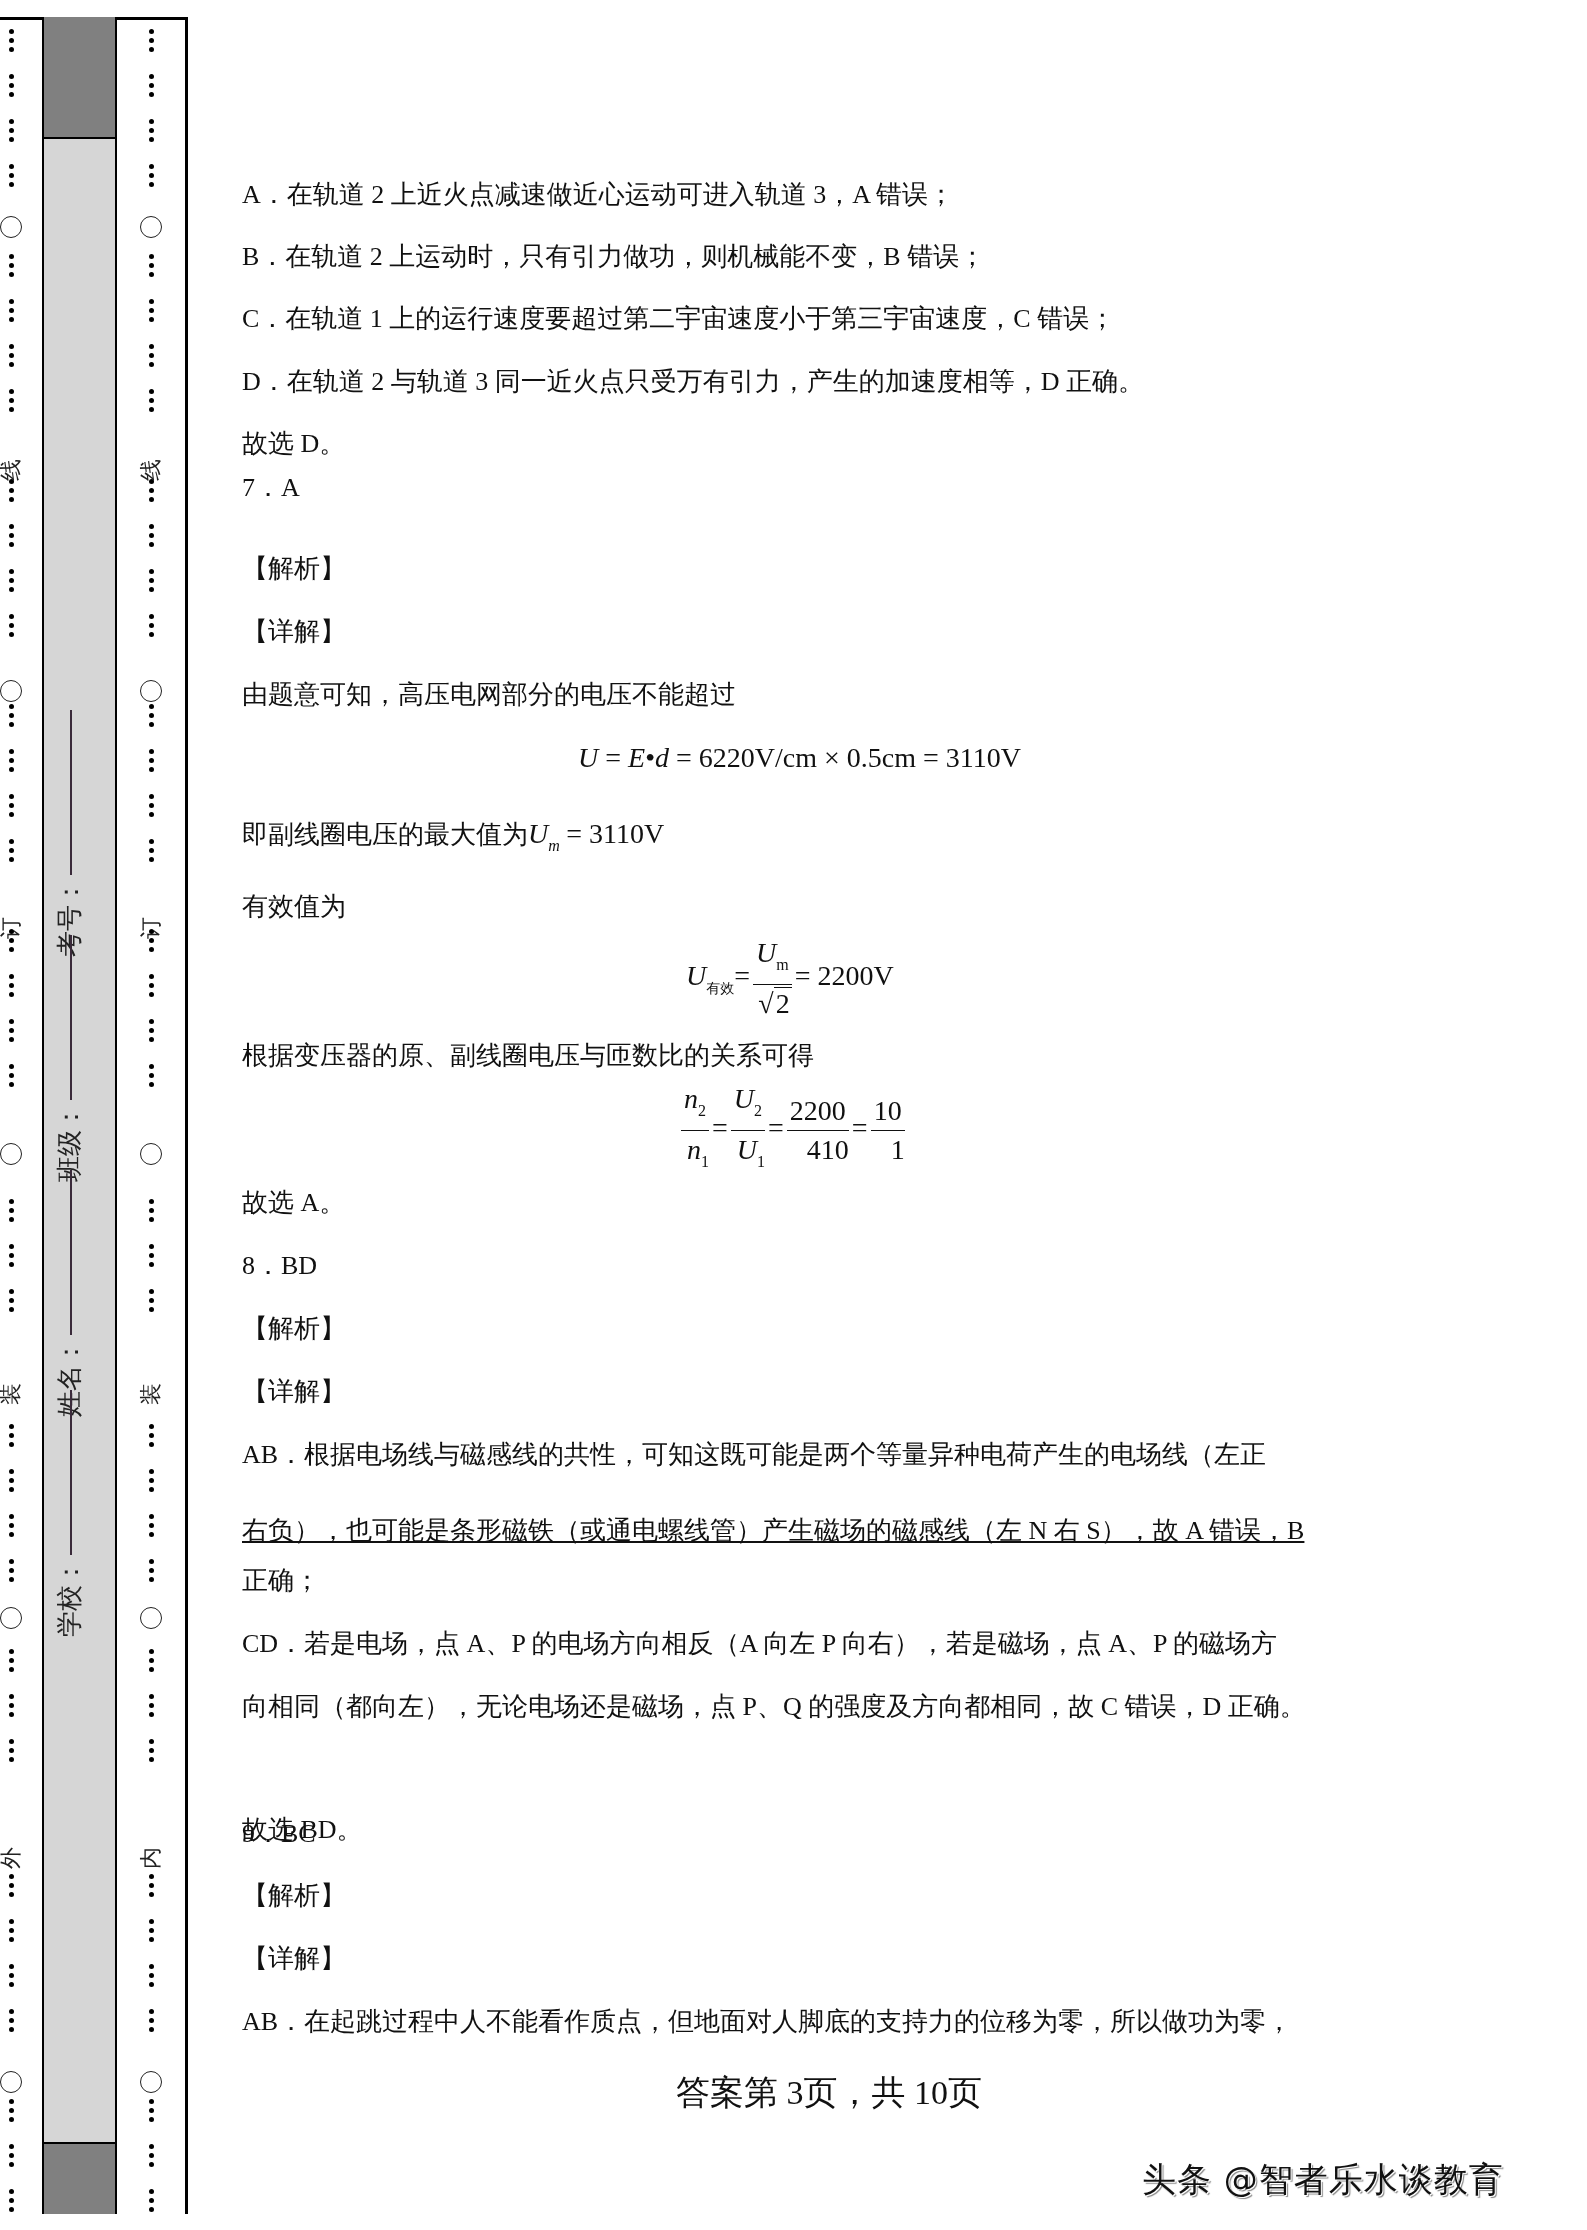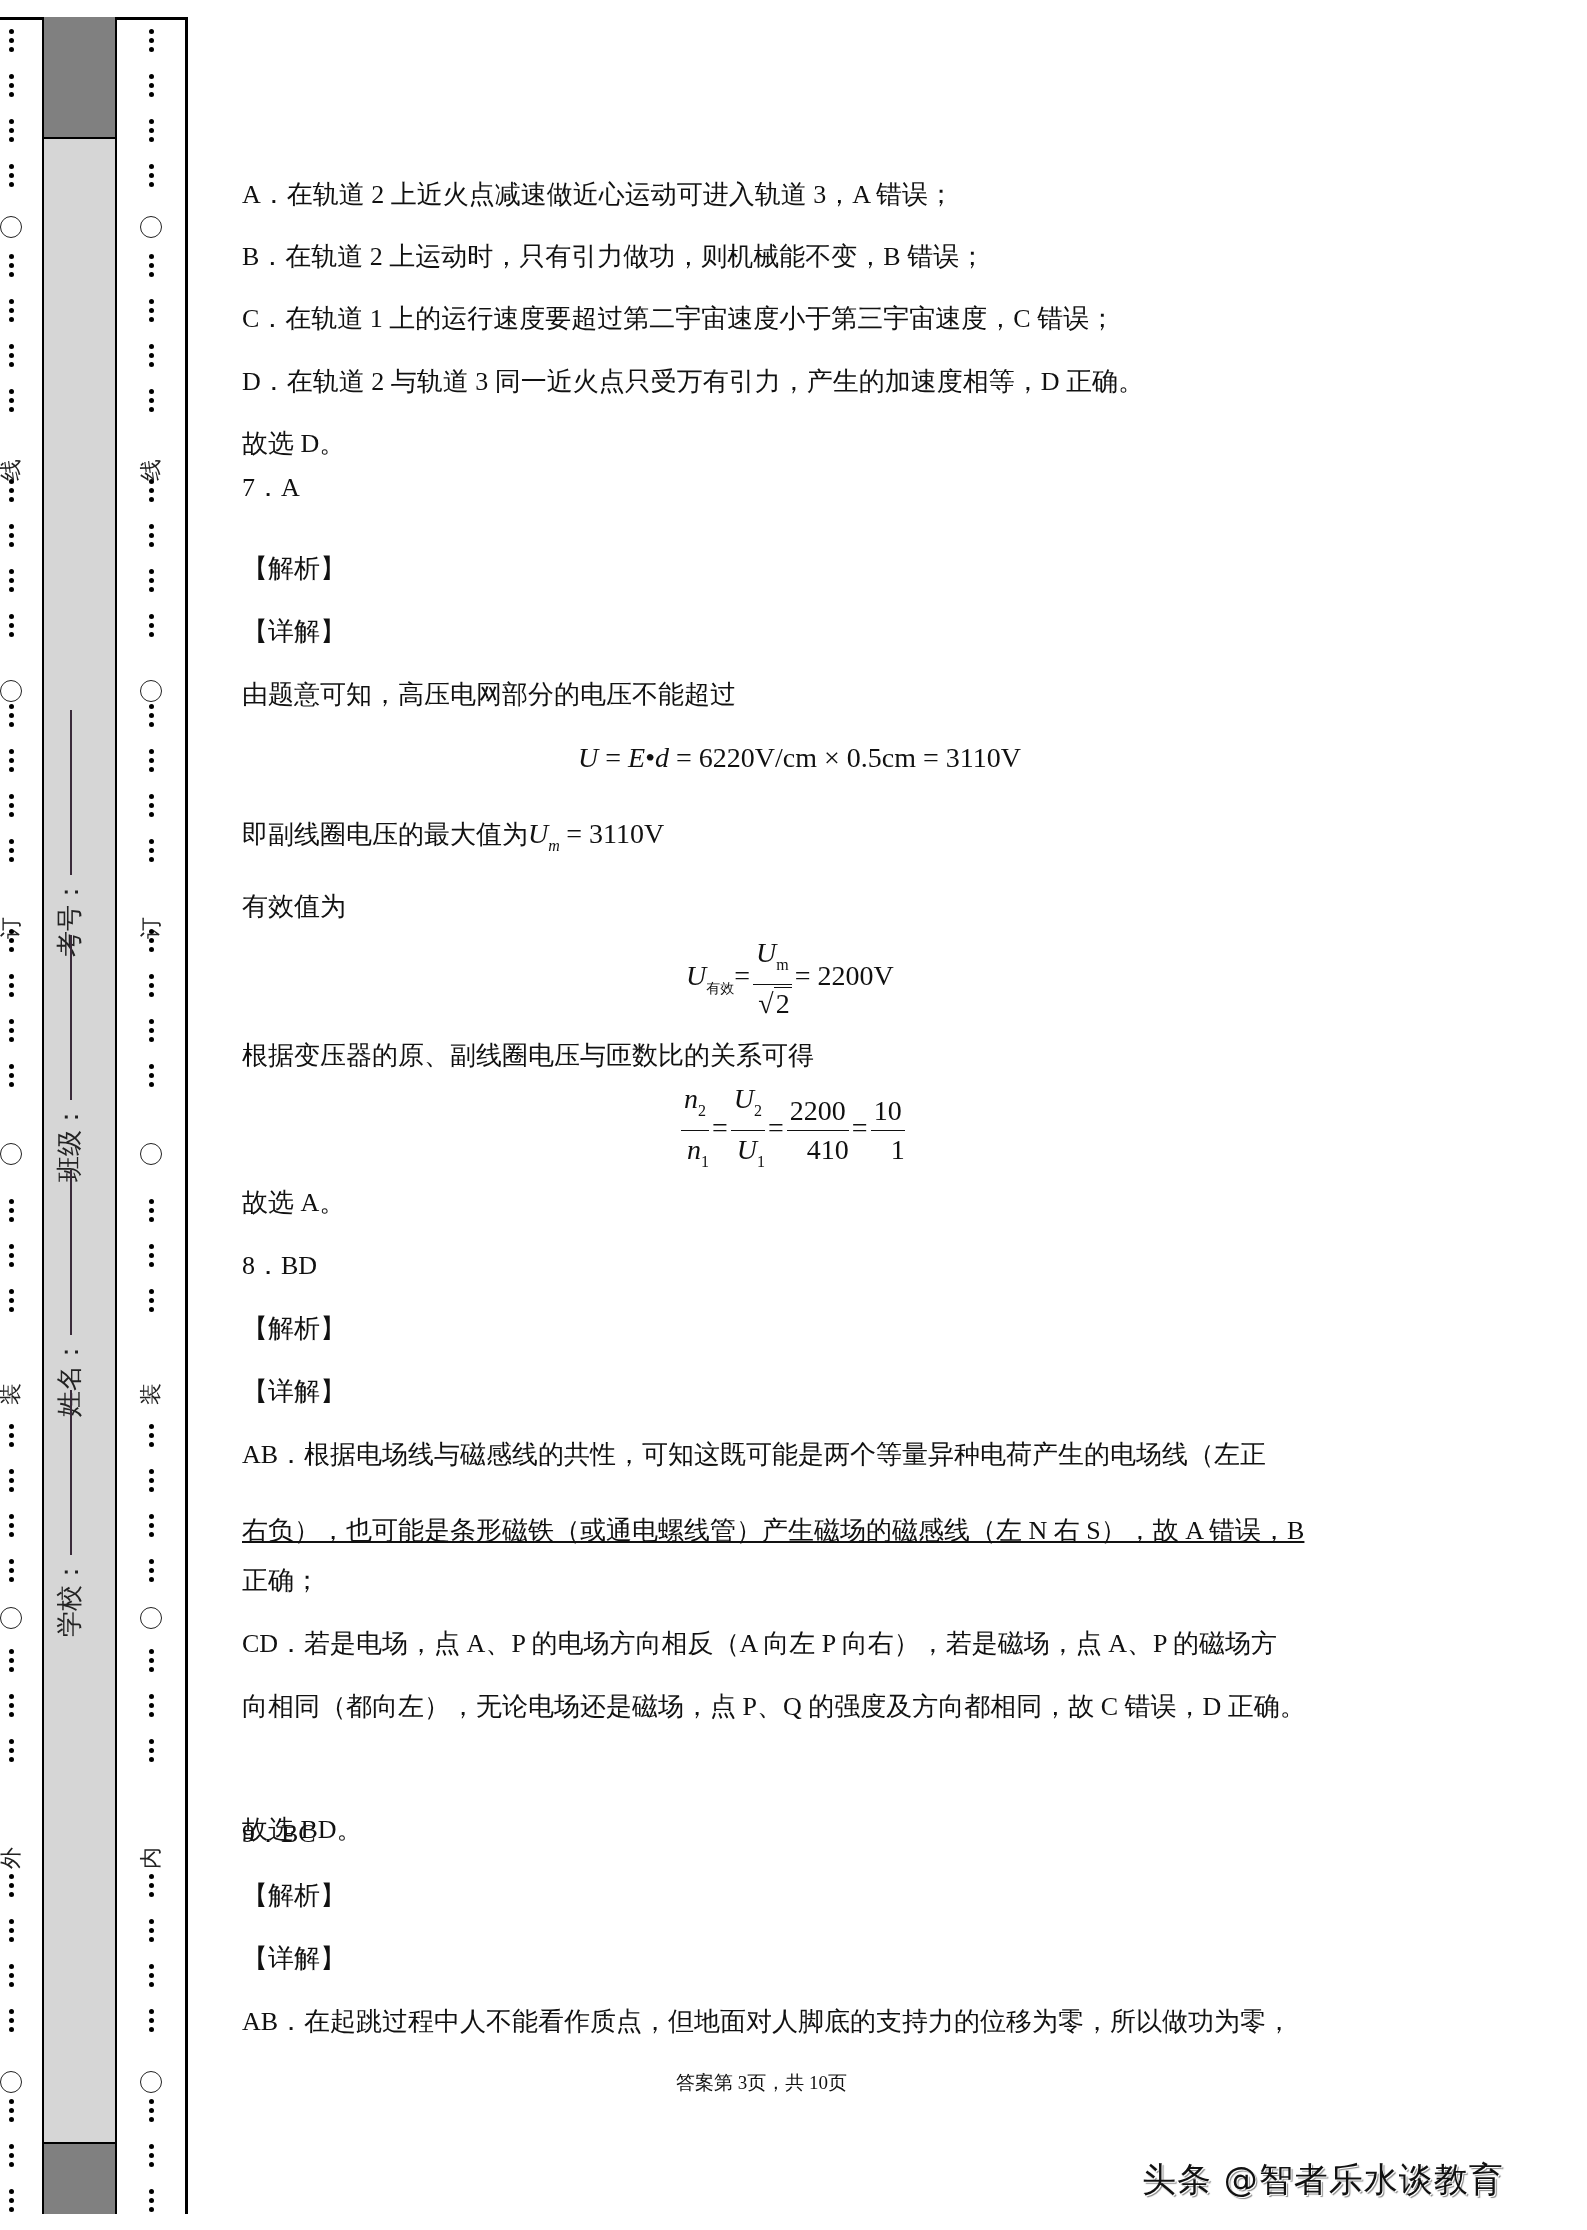--- a/index.html
+++ b/index.html
@@ -31,21 +31,21 @@
   .content { position:absolute; left:242px; top:0; width:1130px; }
   .line { position:absolute; left:0; font-size:26px; line-height:32px; white-space:nowrap; }
   .eq { position:absolute; font-size:28px; white-space:nowrap; font-family:"Liberation Serif",serif; }
   .it { font-style:italic; }
   .sub { font-size:16px; vertical-align:-8px; }
   .frac { display:inline-flex; flex-direction:column; align-items:flex-end; vertical-align:middle; margin:0 3px; }
   .frac .num { padding:0 3px 2px; border-bottom:1.5px solid #111; line-height:34px; }
   .frac .den { padding-top:2px; line-height:34px; }
   .sqrt { display:inline-block; }
   .sqrt .rad { border-top:1.5px solid #111; padding:0 2px; }
-  .footer { position:absolute; left:676px; top:2070px; font-size:19px; }
+  .footer { position:absolute; left:676px; top:2070px; font-size:34px; }
   .watermark { position:absolute; left:1142px; top:2157px; font-size:34px;
                font-family:"DejaVu Sans",sans-serif; color:#111;
                text-shadow:1px 1px 0 #fff, 2px 2px 1px #888; letter-spacing:1px; }
 </style>
 </head>
 <body>
 
 <div class="margin">
   <div class="top-line"></div>
   <div class="right-line"></div>

